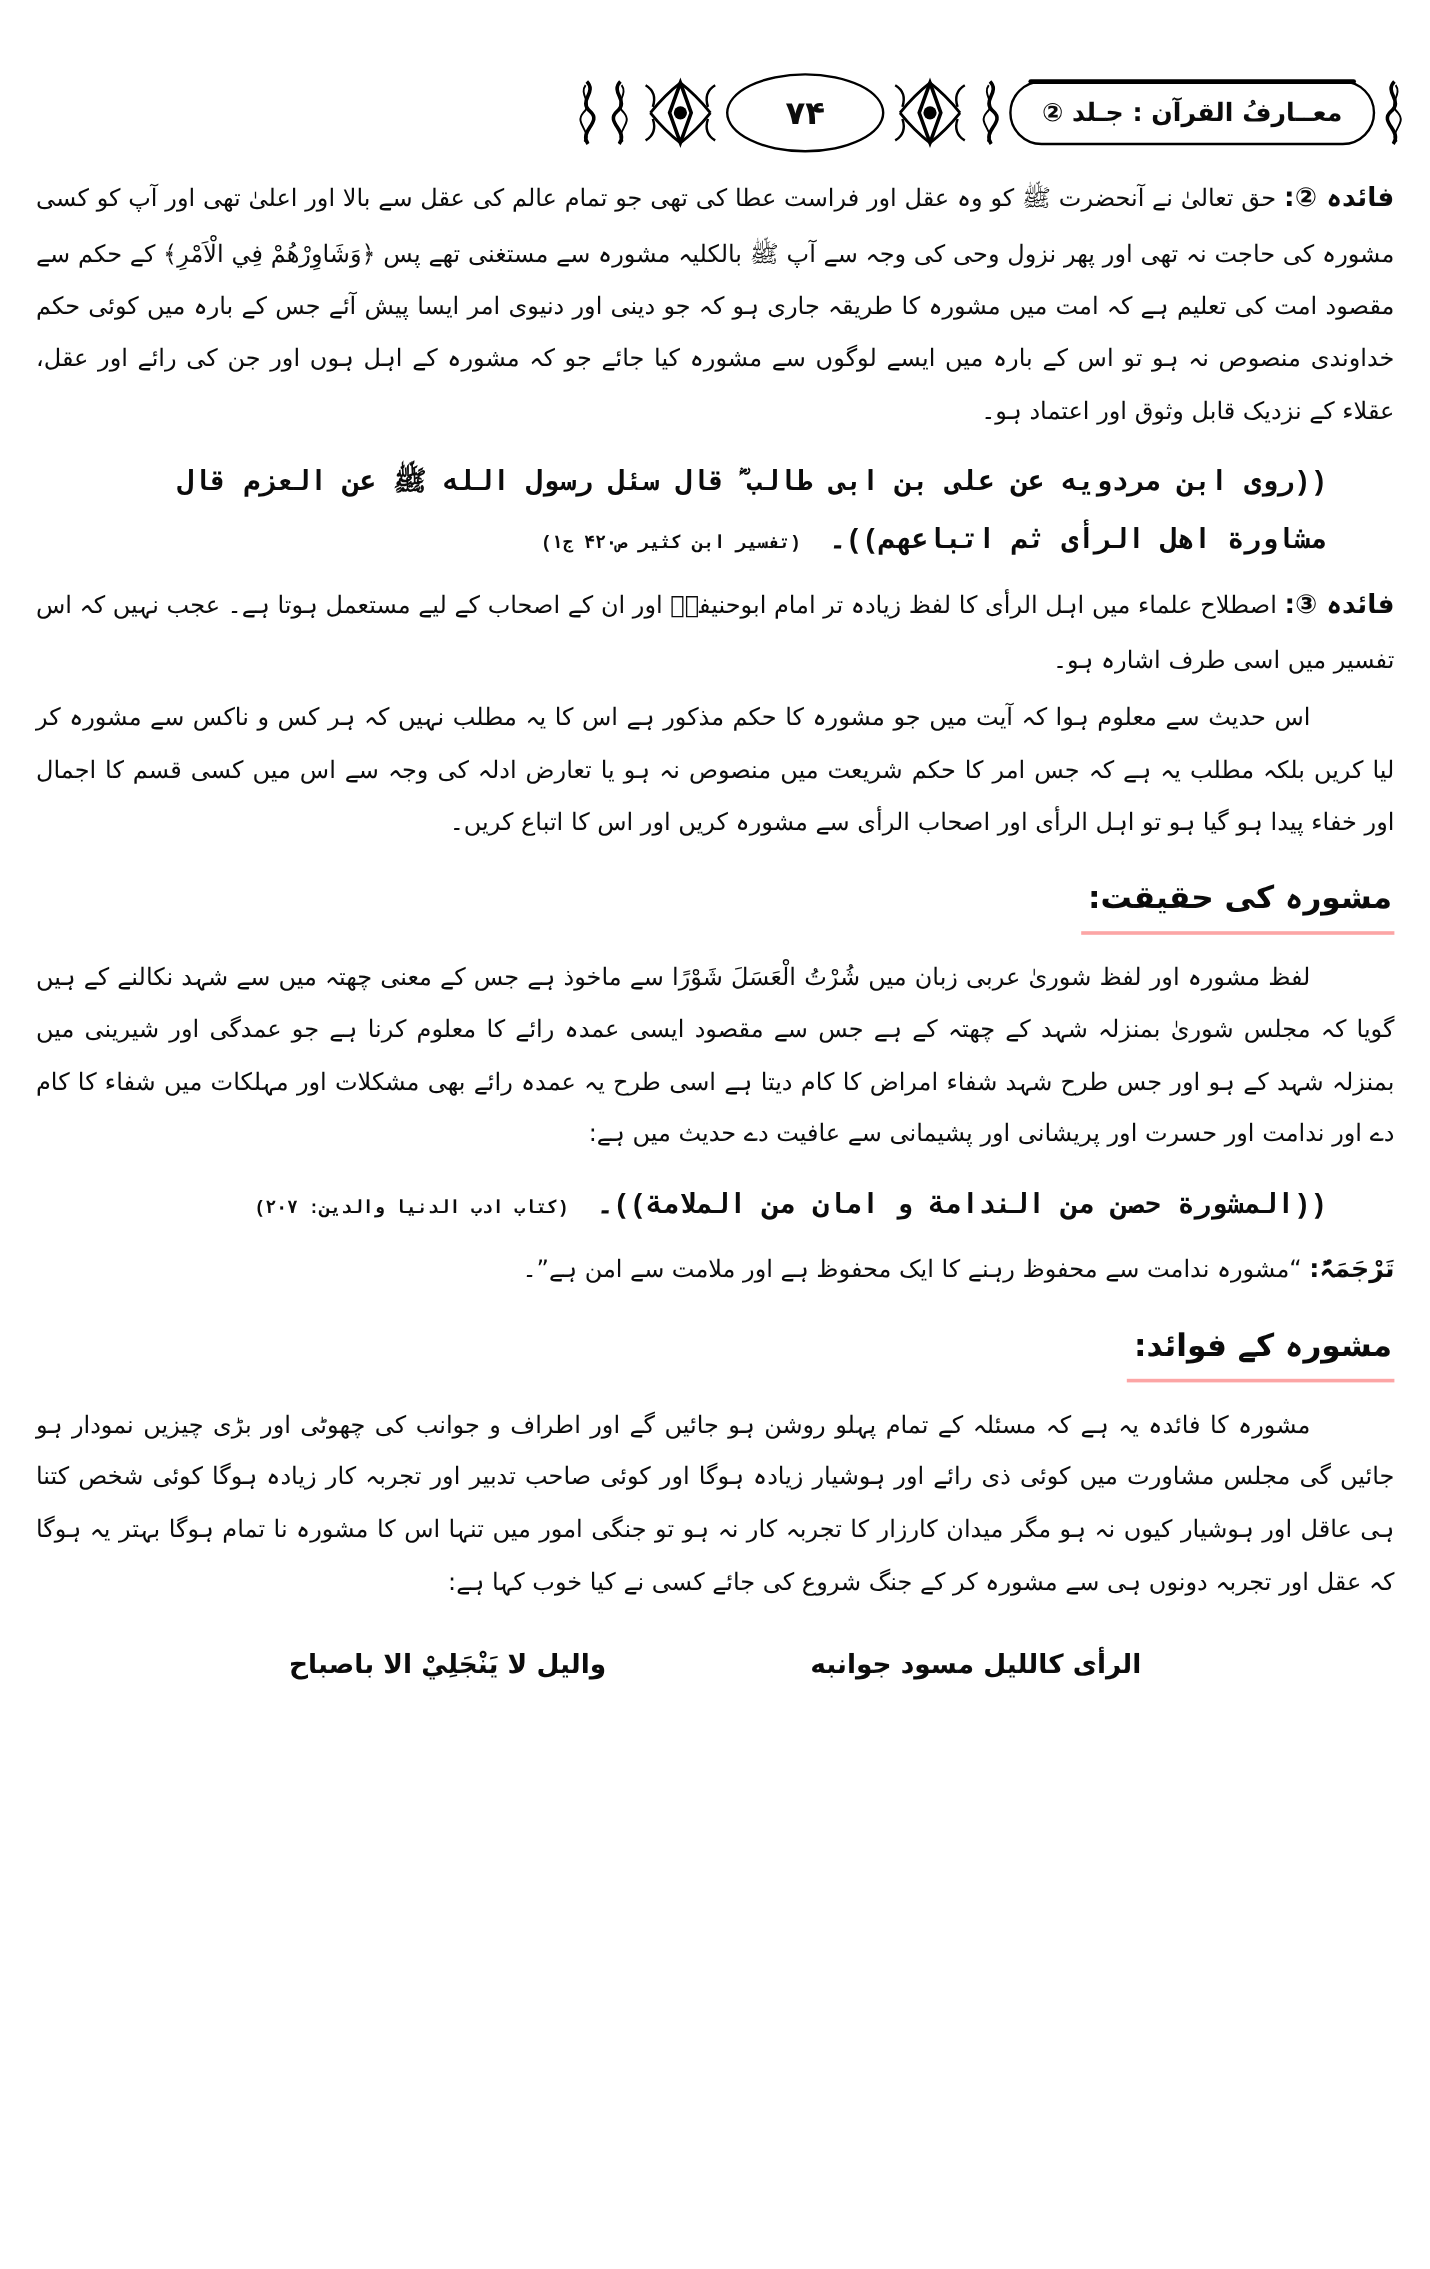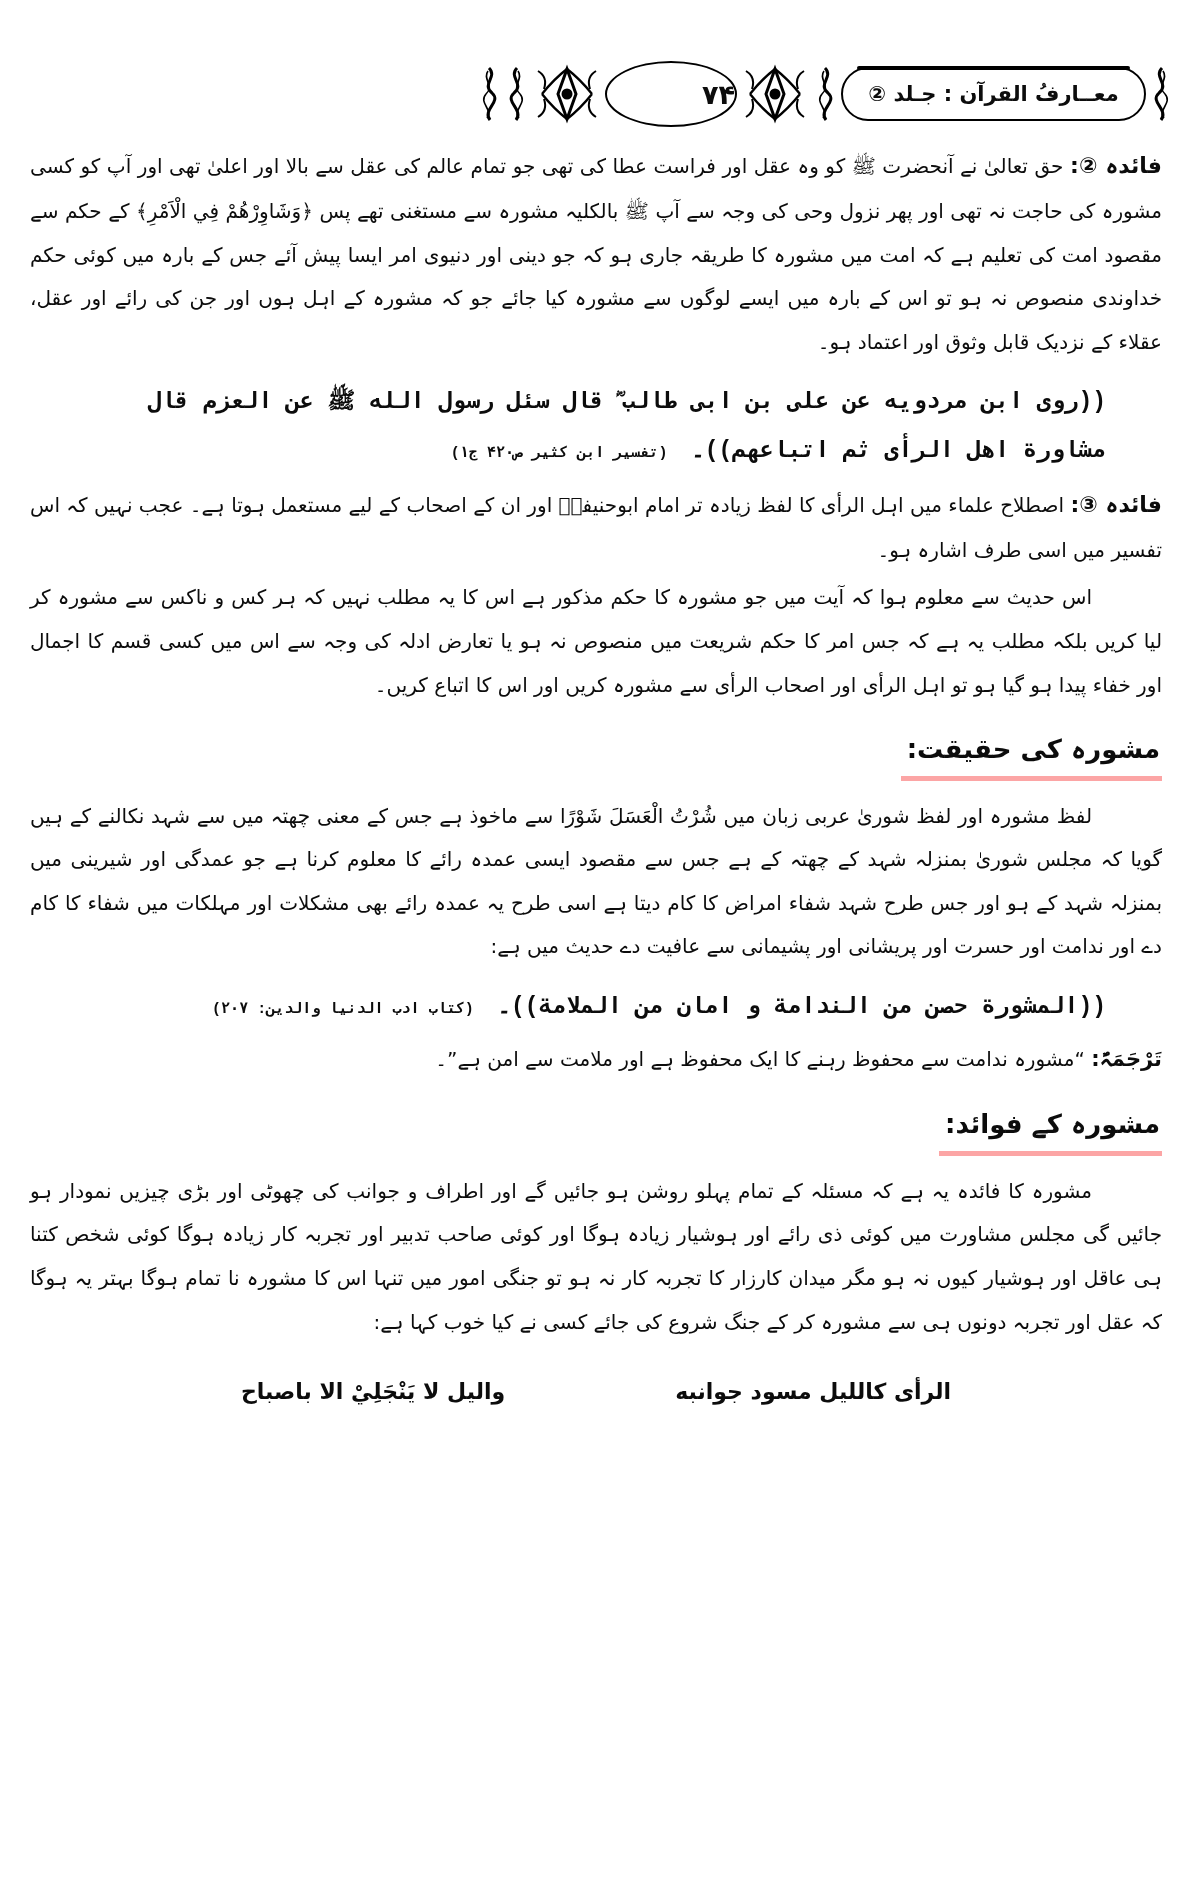--- a/index.html
+++ b/index.html
@@ -24,21 +24,21 @@
   .hdr-box .bar{
     position:absolute;top:-3px;left:14px;right:14px;height:4px;
     background:#000;border-radius:3px;
   }
   .hdr-box.chapter .bar{
     background:linear-gradient(90deg,#b3121f 0%,#161616 45%,#0a53c9 100%);
   }
   .hdr-box .txt{font-size:21px;font-weight:bold;white-space:nowrap;}
   .page-oval{
     flex:0 0 auto;width:128px;height:62px;border:2.5px solid #000;
-    border-radius:50%;display:flex;align-items:center;justify-content:flex-start;
+    border-radius:50%;display:flex;align-items:center;justify-content:center;
     background:#fff;
   }
   .page-oval .num{font-size:27px;font-weight:bold;}
   .orn{flex:0 0 auto;display:block;}
   
   .content{padding:10px 30px 0 30px;}
   .para{
     font-size:20px;line-height:2.18;text-align:justify;margin:0 0 4px 0;
   }
   .para.indent{text-indent:70px;}
@@ -47,21 +47,21 @@
     font-size:23px;font-weight:bold;line-height:2.1;text-align:right;
     margin:14px 0 6px 0;padding:0 56px 0 30px;font-family:Liberation Mono, monospace;
   }
   .arabic .cite{font-size:15px;font-weight:bold;padding-right:10px;white-space:nowrap;}
   .trans{
     font-size:20px;line-height:2.15;text-align:justify;margin:6px 0 4px 0;
   }
   .trans .tlabel{font-size:21px;font-weight:bold;}
   .sect-head{
     display:inline-block;font-size:26px;font-weight:bold;margin:20px 0 14px 0;
-    padding:0 2px 8px 6px;border-bottom:5px solid #fca5a5;line-height:1.4;text-align:center;
+    padding:0 2px 8px 6px;border-bottom:3px solid #fca5a5;line-height:1.4;text-align:center;
   }
   .couplet{
     display:flex;direction:rtl;justify-content:center;gap:170px;
     margin:26px 0 0 0;font-size:22px;font-weight:bold;line-height:2;
   }
   .hemistich{white-space:nowrap;}
 </style>
 </head>
 <body>
 

